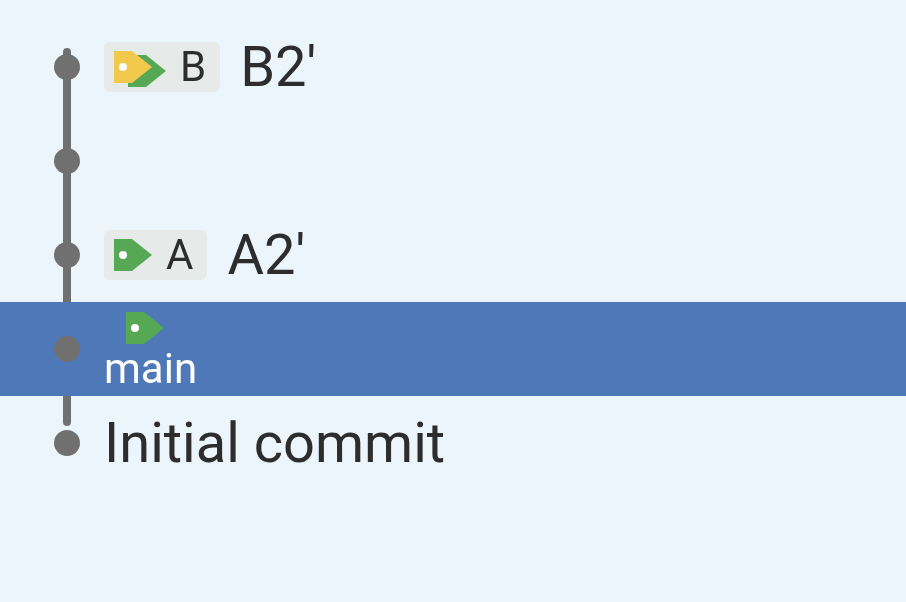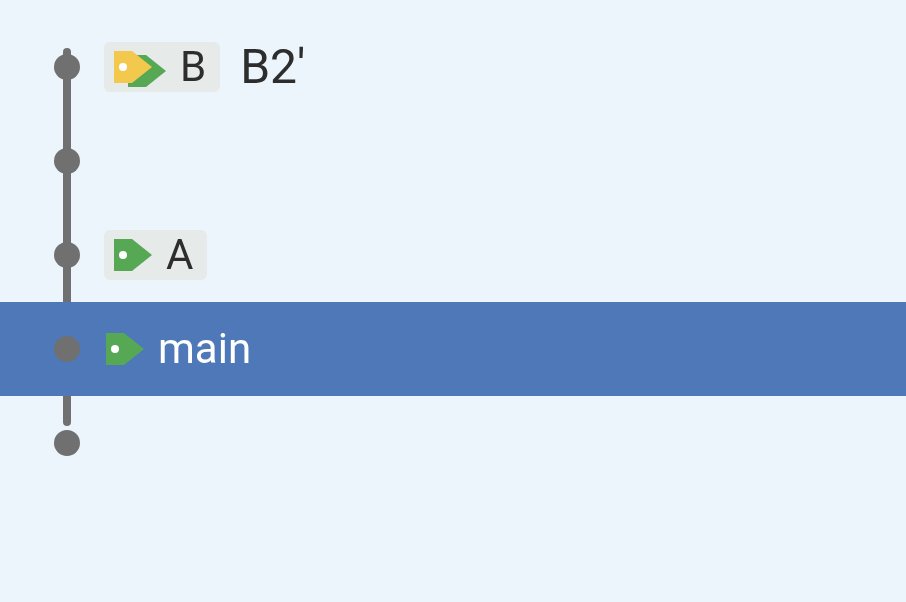--- a/index.html
+++ b/index.html
@@ -52,39 +52,40 @@
     border-radius: 6px;
     padding: 4px 14px 4px 8px;
     margin-right: 20px;
     color: #2d2d2d;
   }
   .row.selected .badge {
     background: transparent;
     color: #ffffff;
     padding-left: 0;
     padding-right: 10px;
+    flex-direction: column;
   }
   .badge .tags {
     display: inline-flex;
     position: relative;
     width: 58px;
     height: 40px;
     margin-right: 10px;
   }
   .badge.single .tags { width: 44px; }
   .tag-svg {
     position: absolute;
     top: 0;
     left: 0;
     width: 44px;
     height: 40px;
   }
   .tag-svg.back { left: 14px; top: 4px; }
   .badge-label { font-size: 42px; line-height: 1; }
-  .message { font-size: 48px; line-height: 1; }
+  .message { font-size: 56px; line-height: 1; }
 </style>
 </head>
 <body>
 
 <div class="log">
   <div class="rail"></div>
 
   <div class="row">
     <div class="dot"></div>
     <span class="badge">
@@ -111,33 +112,35 @@
     <div class="dot"></div>
     <span class="badge single">
       <span class="tags">
         <svg class="tag-svg" viewBox="0 0 44 40">
           <path d="M2 4 L20 4 L40 20 L20 36 L2 36 Z" fill="#56a855"></path>
           <circle cx="11" cy="20" r="4" fill="#ffffff"></circle>
         </svg>
       </span>
       <span class="badge-label">A</span>
     </span>
+    <span class="message">A2'</span>
   </div>
 
 
   <div class="row selected">
     <div class="dot"></div>
     <span class="badge single">
       <span class="tags">
         <svg class="tag-svg" viewBox="0 0 44 40">
           <path d="M2 4 L20 4 L40 20 L20 36 L2 36 Z" fill="#56a855"></path>
           <circle cx="11" cy="20" r="4" fill="#ffffff"></circle>
         </svg>
       </span>
       <span class="badge-label">main</span>
     </span>
   </div>
 
   <div class="row">
     <div class="dot"></div>
+    <span class="message">Initial commit</span>
   </div>
 
 </div>
 
 </body></html>

